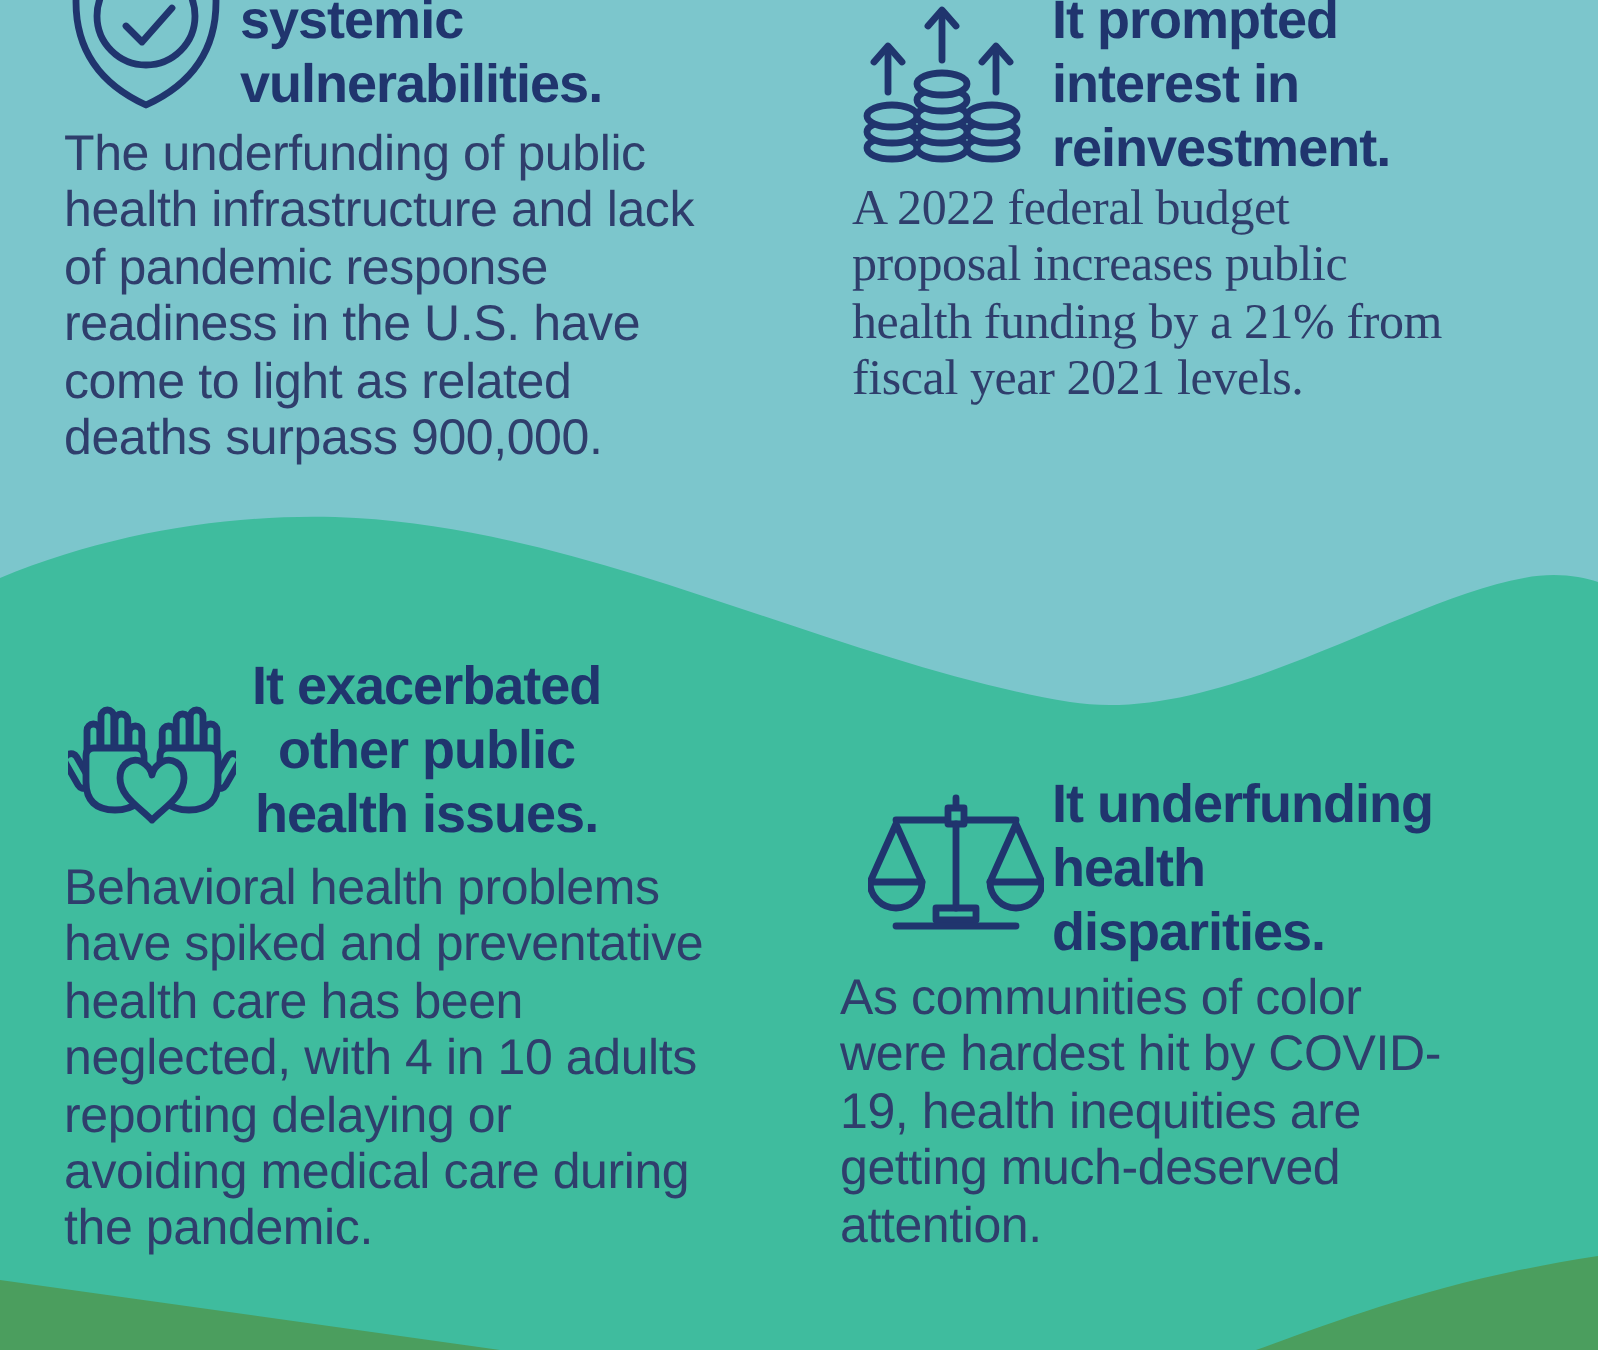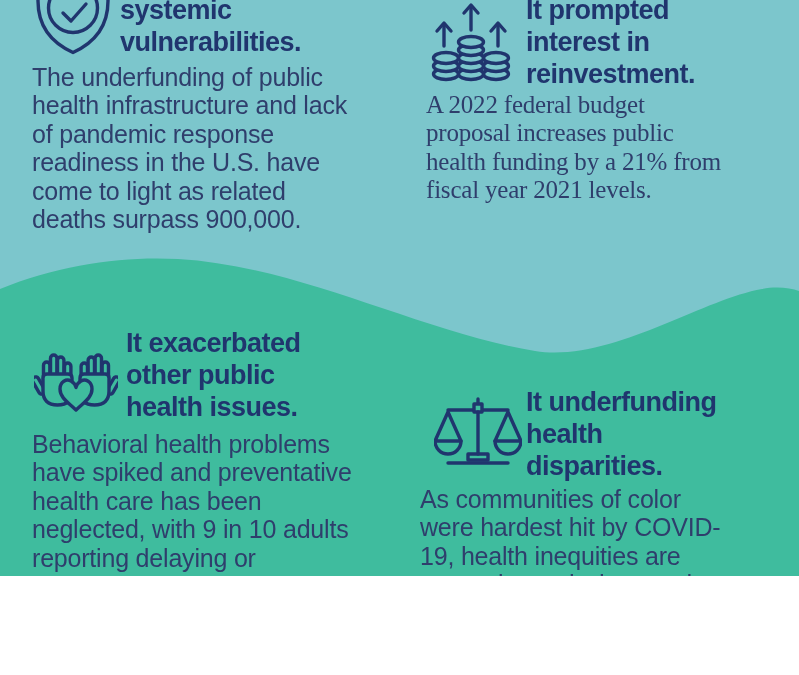--- a/index.html
+++ b/index.html
@@ -1,18 +1,18 @@
 <!DOCTYPE html>
 <html style="--bg-top: #7cc6cc; --bg-wave: #3fbc9e; --bg-bottom-wave: #4b9e5e; --heading: #20356e; --body-text: #2f3e6c; --icon: #20356e;"><head>
 <meta charset="utf-8">
 <style>
   html,body{margin:0;padding:0;}
   .page{
     position:relative;
-    width:799px;height:576px;
+    width:799px;height:675px;
     overflow:hidden;
     background:var(--bg-top,#7cc6cc);
     font-family:"Liberation Sans",sans-serif;
   }
   .waves{position:absolute;left:0;top:0;width:799px;height:675px;display:block;}
   .section-title{
     margin:0;position:absolute;
     font-family:"Liberation Sans",sans-serif;
     font-weight:700;
     font-size:27px;line-height:32px;letter-spacing:-0.5px;
@@ -36,21 +36,21 @@
   .icon .fill-top{fill:var(--bg-top,#7cc6cc);}
   .icon .fill-mid{fill:var(--bg-wave,#3fbc9e);}
   
   .s1-icon{left:31px;top:-31px;}
   .s1-title{left:120px;top:-6px;}
   .s1-body{left:32px;top:63px;}
   .s2-icon{left:429px;top:2px;}
   .s2-title{left:526px;top:-6px;}
   .s2-body{left:426px;top:91px;font-family:Liberation Serif, serif;}
   .s3-icon{left:34px;top:348px;}
-  .s3-title{left:126px;top:327px;}
+  .s3-title{left:126px;top:327px;text-align:center;}
   .s3-body{left:32px;top:430px;}
   .s4-icon{left:434px;top:396px;}
   .s4-title{left:526px;top:386px;}
   .s4-body{left:420px;top:485px;}
 </style>
 </head>
 <body>
 
 <div class="page">
 
@@ -128,21 +128,21 @@
         <path class="ln fill-mid" d="M9,30 Q9,26 13,26 L34,26 Q38,26 38,30 L38,43 Q38,57 23.5,57 Q9,57 9,43 Z"></path>
       </g>
       <path class="ln fill-mid" d="M42,62 C35,55 26,50 26,41 C26,33.5 32.5,30.5 37,33 C39.8,34.6 41.5,37 42,39.5 C42.5,37 44.2,34.6 47,33 C51.5,30.5 58,33.5 58,41 C58,50 49,55 42,62 Z"></path>
     </svg>
     <h2 class="section-title s3-title">It exacerbated
 other public
 health issues.</h2>
     <p class="section-body s3-body">Behavioral health problems
 have spiked and preventative
 health care has been
-neglected, with 9 in 10 adults
+neglected, with 4 in 10 adults
 reporting delaying or
 avoiding medical care during
 the pandemic.</p>
   </section>
 
   <section>
     <svg class="icon s4-icon" width="88" height="78" viewBox="0 0 88 78">
 
       <path class="ln" d="M14,14 L74,14"></path>
       <path class="ln" d="M44,3 L44,8"></path>
@@ -157,17 +157,17 @@
 
       <rect class="ln" x="34" y="58" width="20" height="6"></rect>
       <path class="ln" d="M14,67 L74,67"></path>
     </svg>
     <h2 class="section-title s4-title">It underfunding
 health
 disparities.</h2>
     <p class="section-body s4-body">As communities of color
 were hardest hit by COVID-
 19, health inequities are
-systemic much-deserved
+getting much-deserved
 attention.</p>
   </section>
 
 </div>
 
 </body></html>

